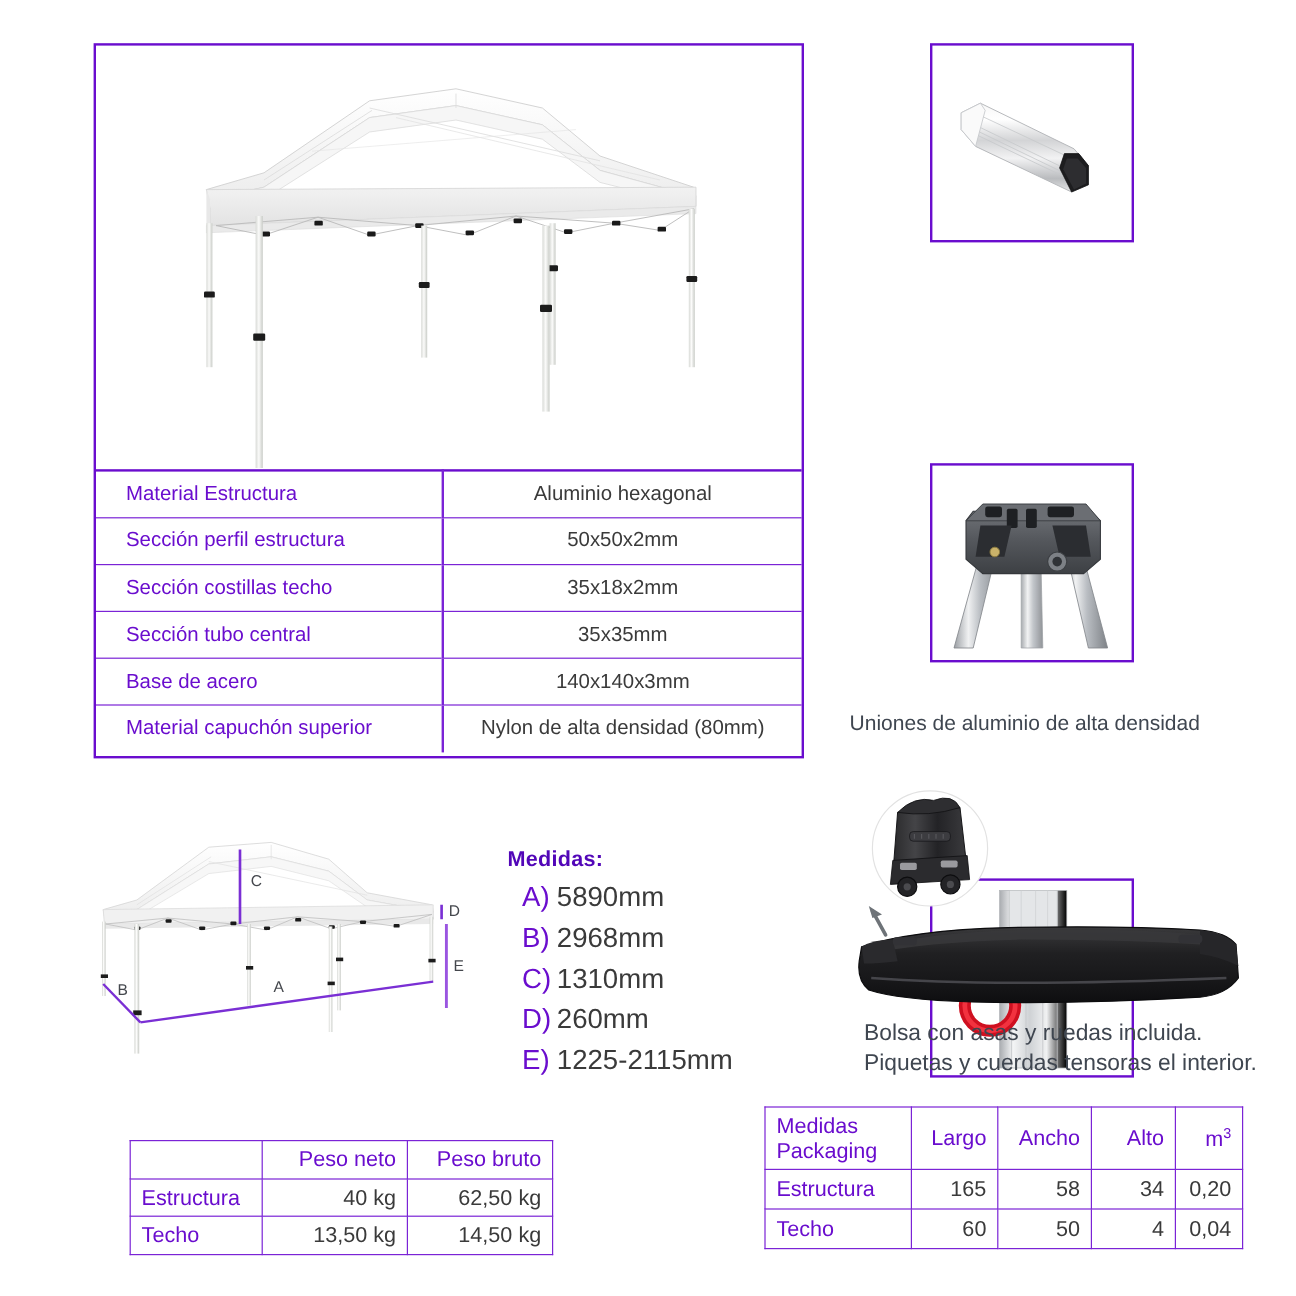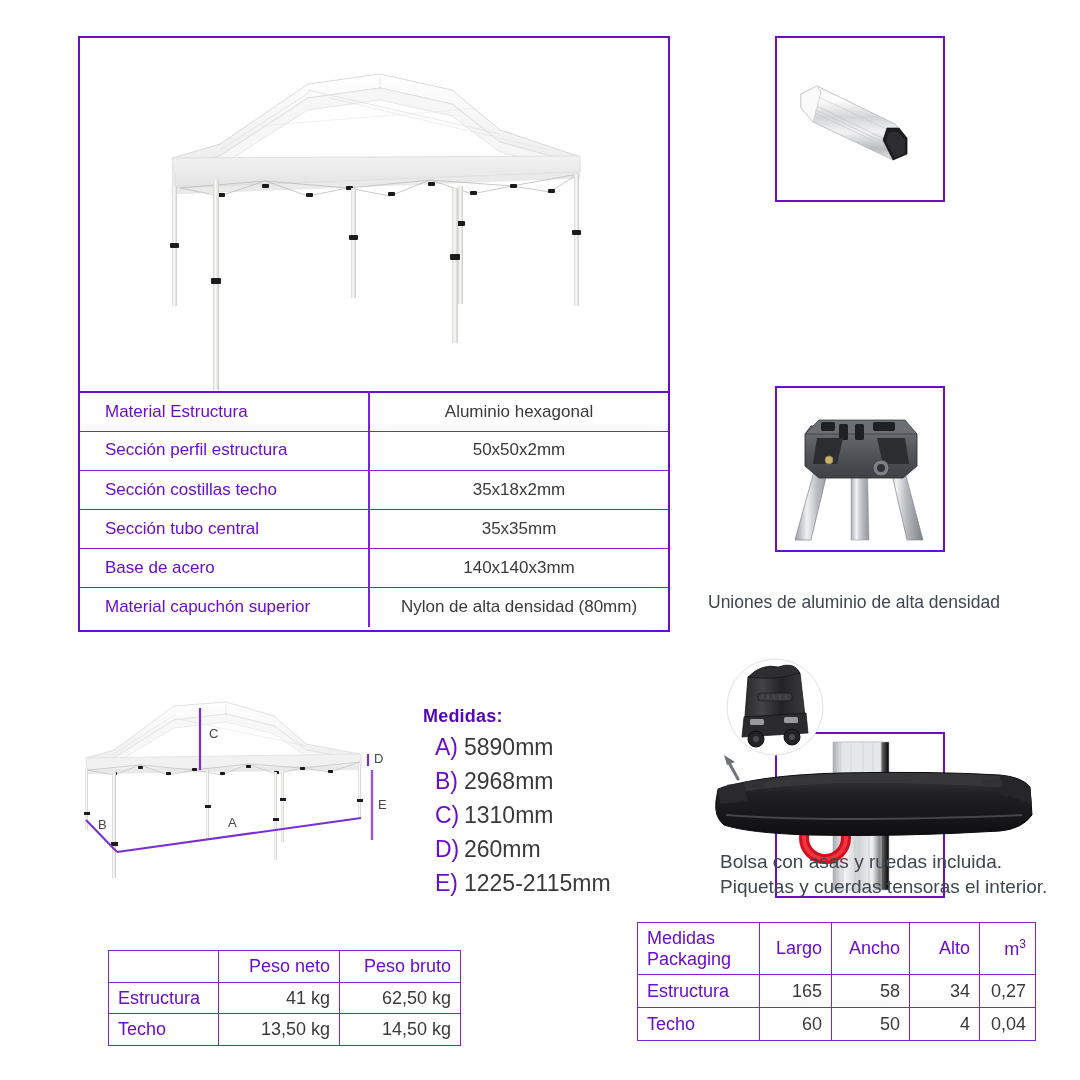--- a/index.html
+++ b/index.html
@@ -542,21 +542,21 @@
     <thead>
       <tr>
         <th class="rowlbl"></th>
         <th class="num">Peso neto</th>
         <th class="num">Peso bruto</th>
       </tr>
     </thead>
     <tbody>
       <tr>
         <td class="rowlbl">Estructura</td>
-        <td class="num">41 kg</td>
+        <td class="num">40 kg</td>
         <td class="num">62,50 kg</td>
       </tr>
       <tr>
         <td class="rowlbl">Techo</td>
         <td class="num">13,50 kg</td>
         <td class="num">14,50 kg</td>
       </tr>
     </tbody>
   </table>
 </div>
@@ -581,21 +581,21 @@
         <th class="num hdr-tall">Alto</th>
         <th class="num hdr-tall"><span>m</span><span class="sup">3</span></th>
       </tr>
     </thead>
     <tbody>
       <tr>
         <td class="rowlbl">Estructura</td>
         <td class="num">165</td>
         <td class="num">58</td>
         <td class="num">34</td>
-        <td class="num">0,27</td>
+        <td class="num">0,20</td>
       </tr>
       <tr>
         <td class="rowlbl">Techo</td>
         <td class="num">60</td>
         <td class="num">50</td>
         <td class="num">4</td>
         <td class="num">0,04</td>
       </tr>
     </tbody>
   </table>

